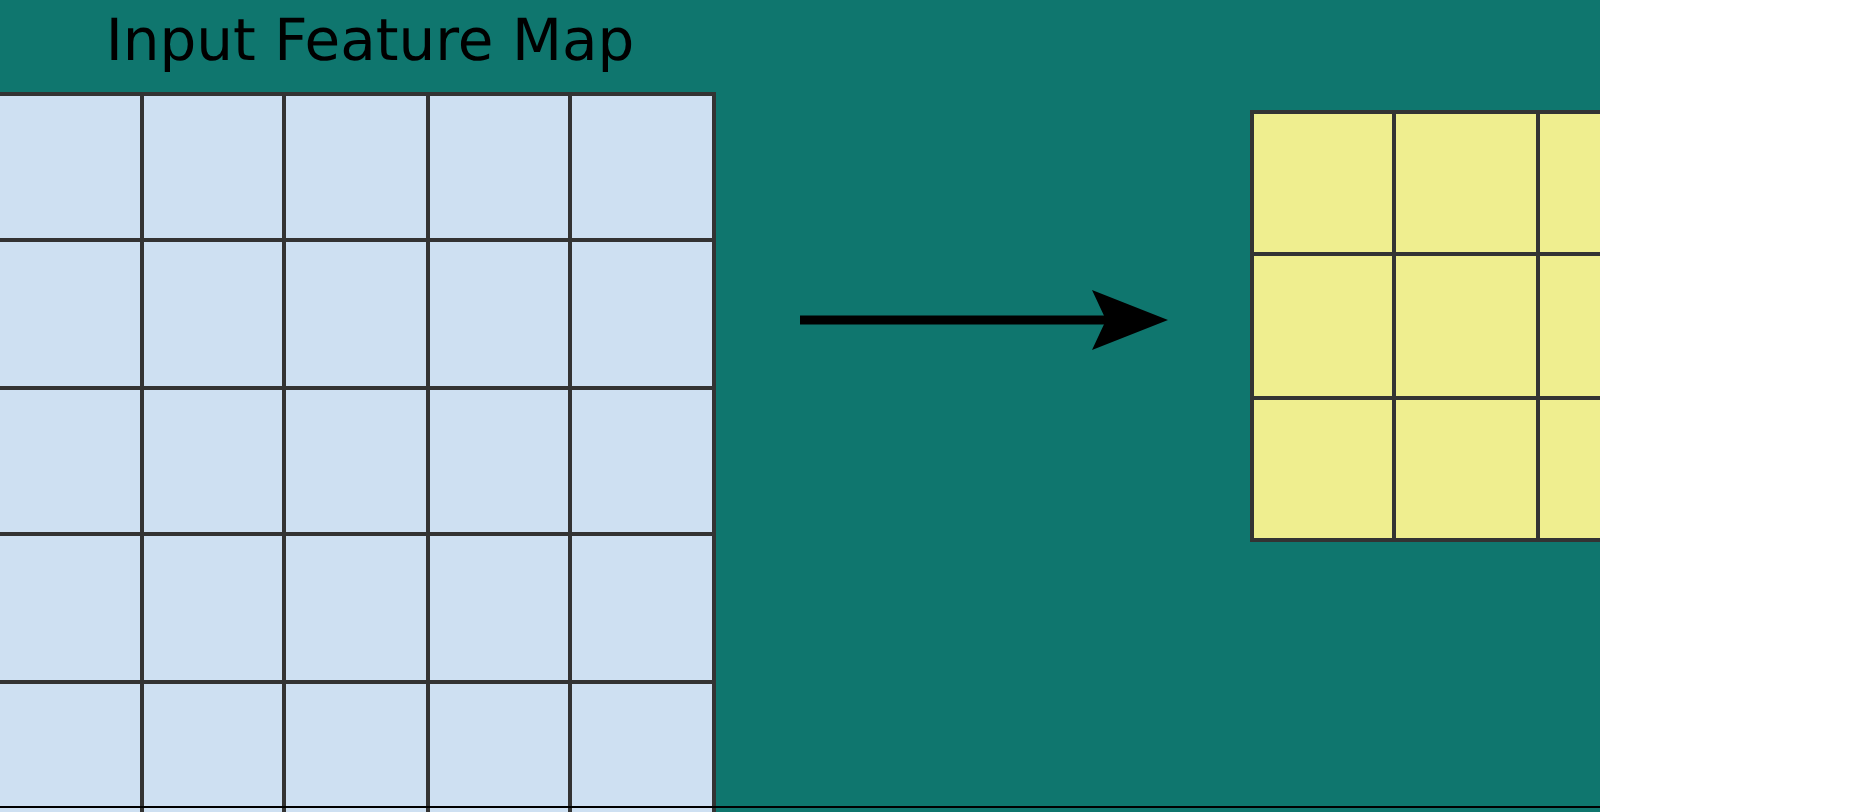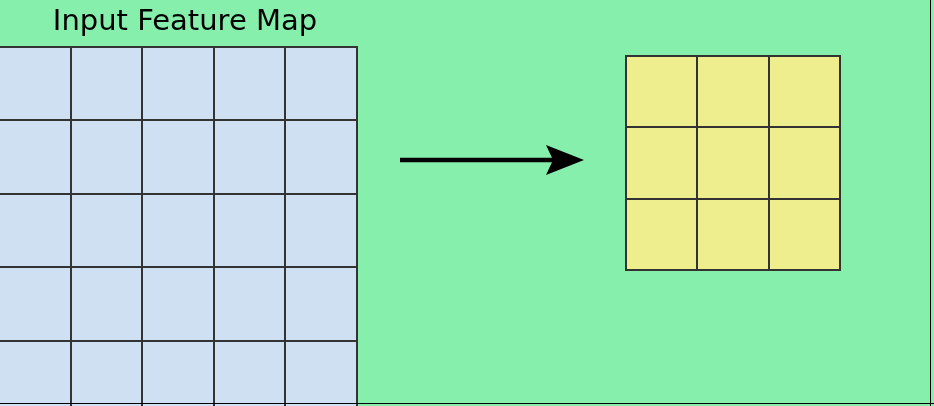--- a/index.html
+++ b/index.html
@@ -6,23 +6,23 @@
   html, body {
     margin: 0;
     padding: 0;
     background: #ffffff;
   }
   body {
     font-family: "DejaVu Sans", sans-serif;
   }
   #canvas {
     position: relative;
-    width: 934px;
+    width: 800px;
     height: 406px;
-    background: #86efac;
+    background: #0f766e;
     overflow: hidden;
     text-decoration: underline;
   }
   
   .edge-border-right {
     position: absolute;
     top: 0;
     left: 930px;
     width: 1px;
     height: 406px;

